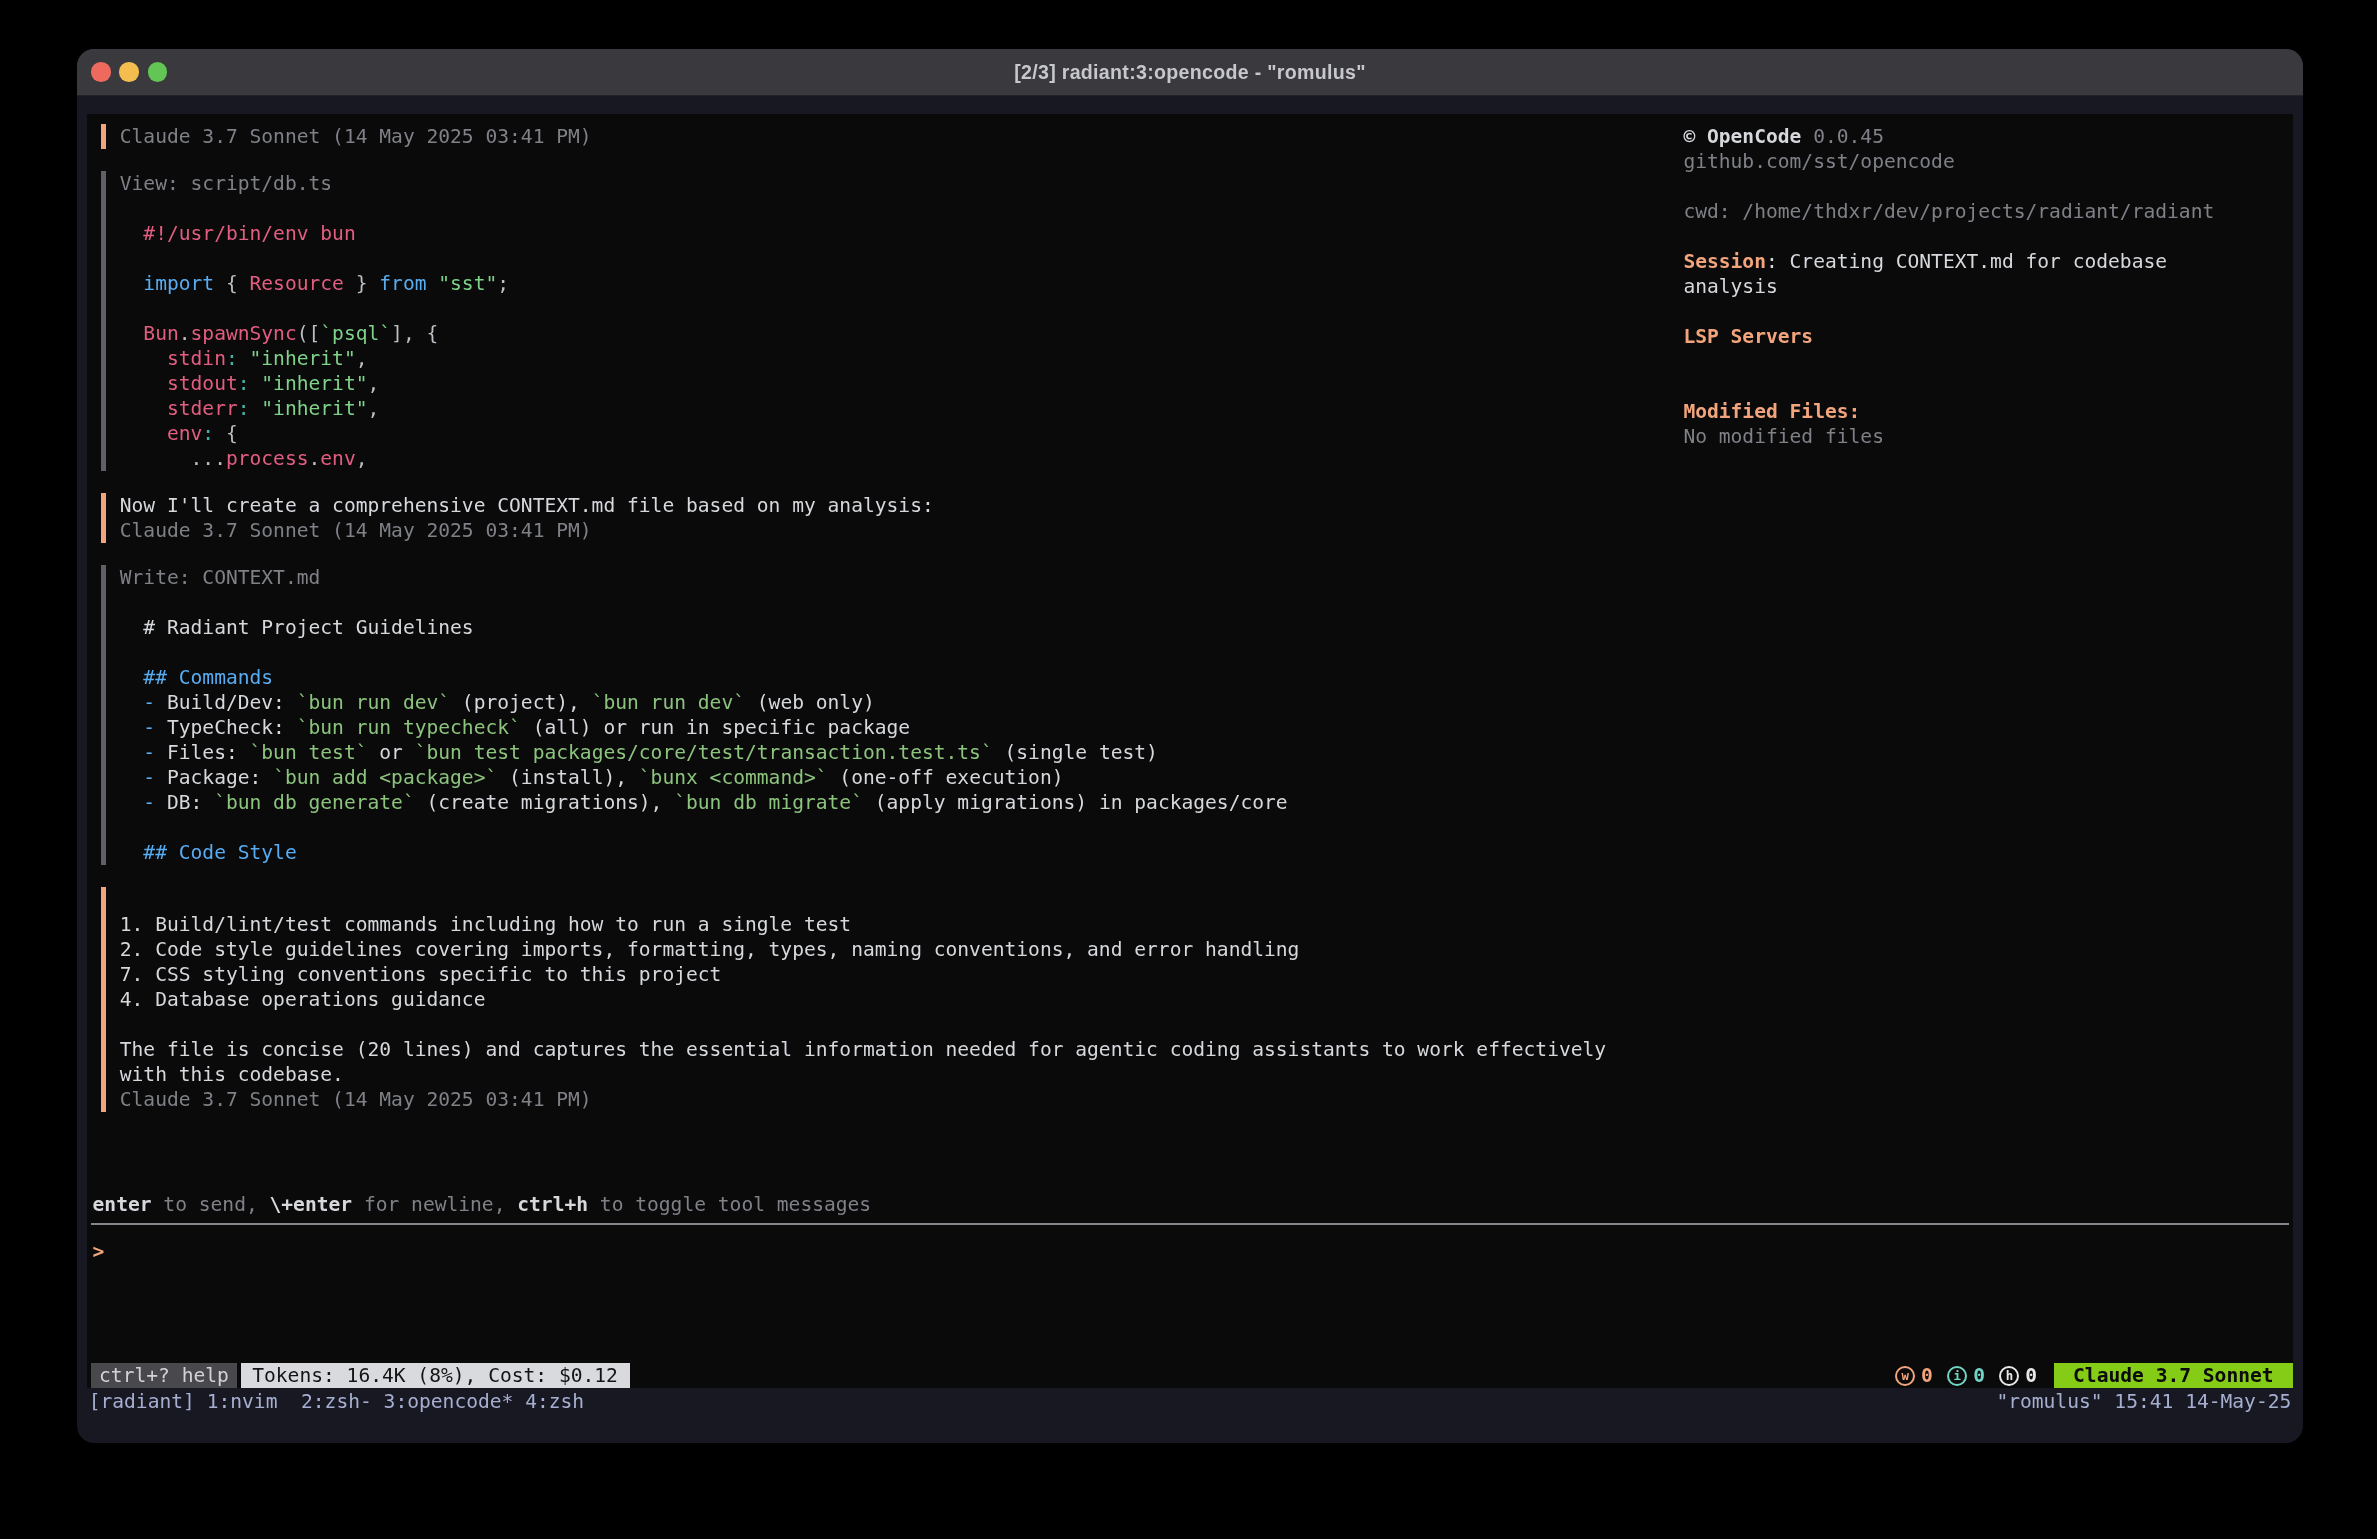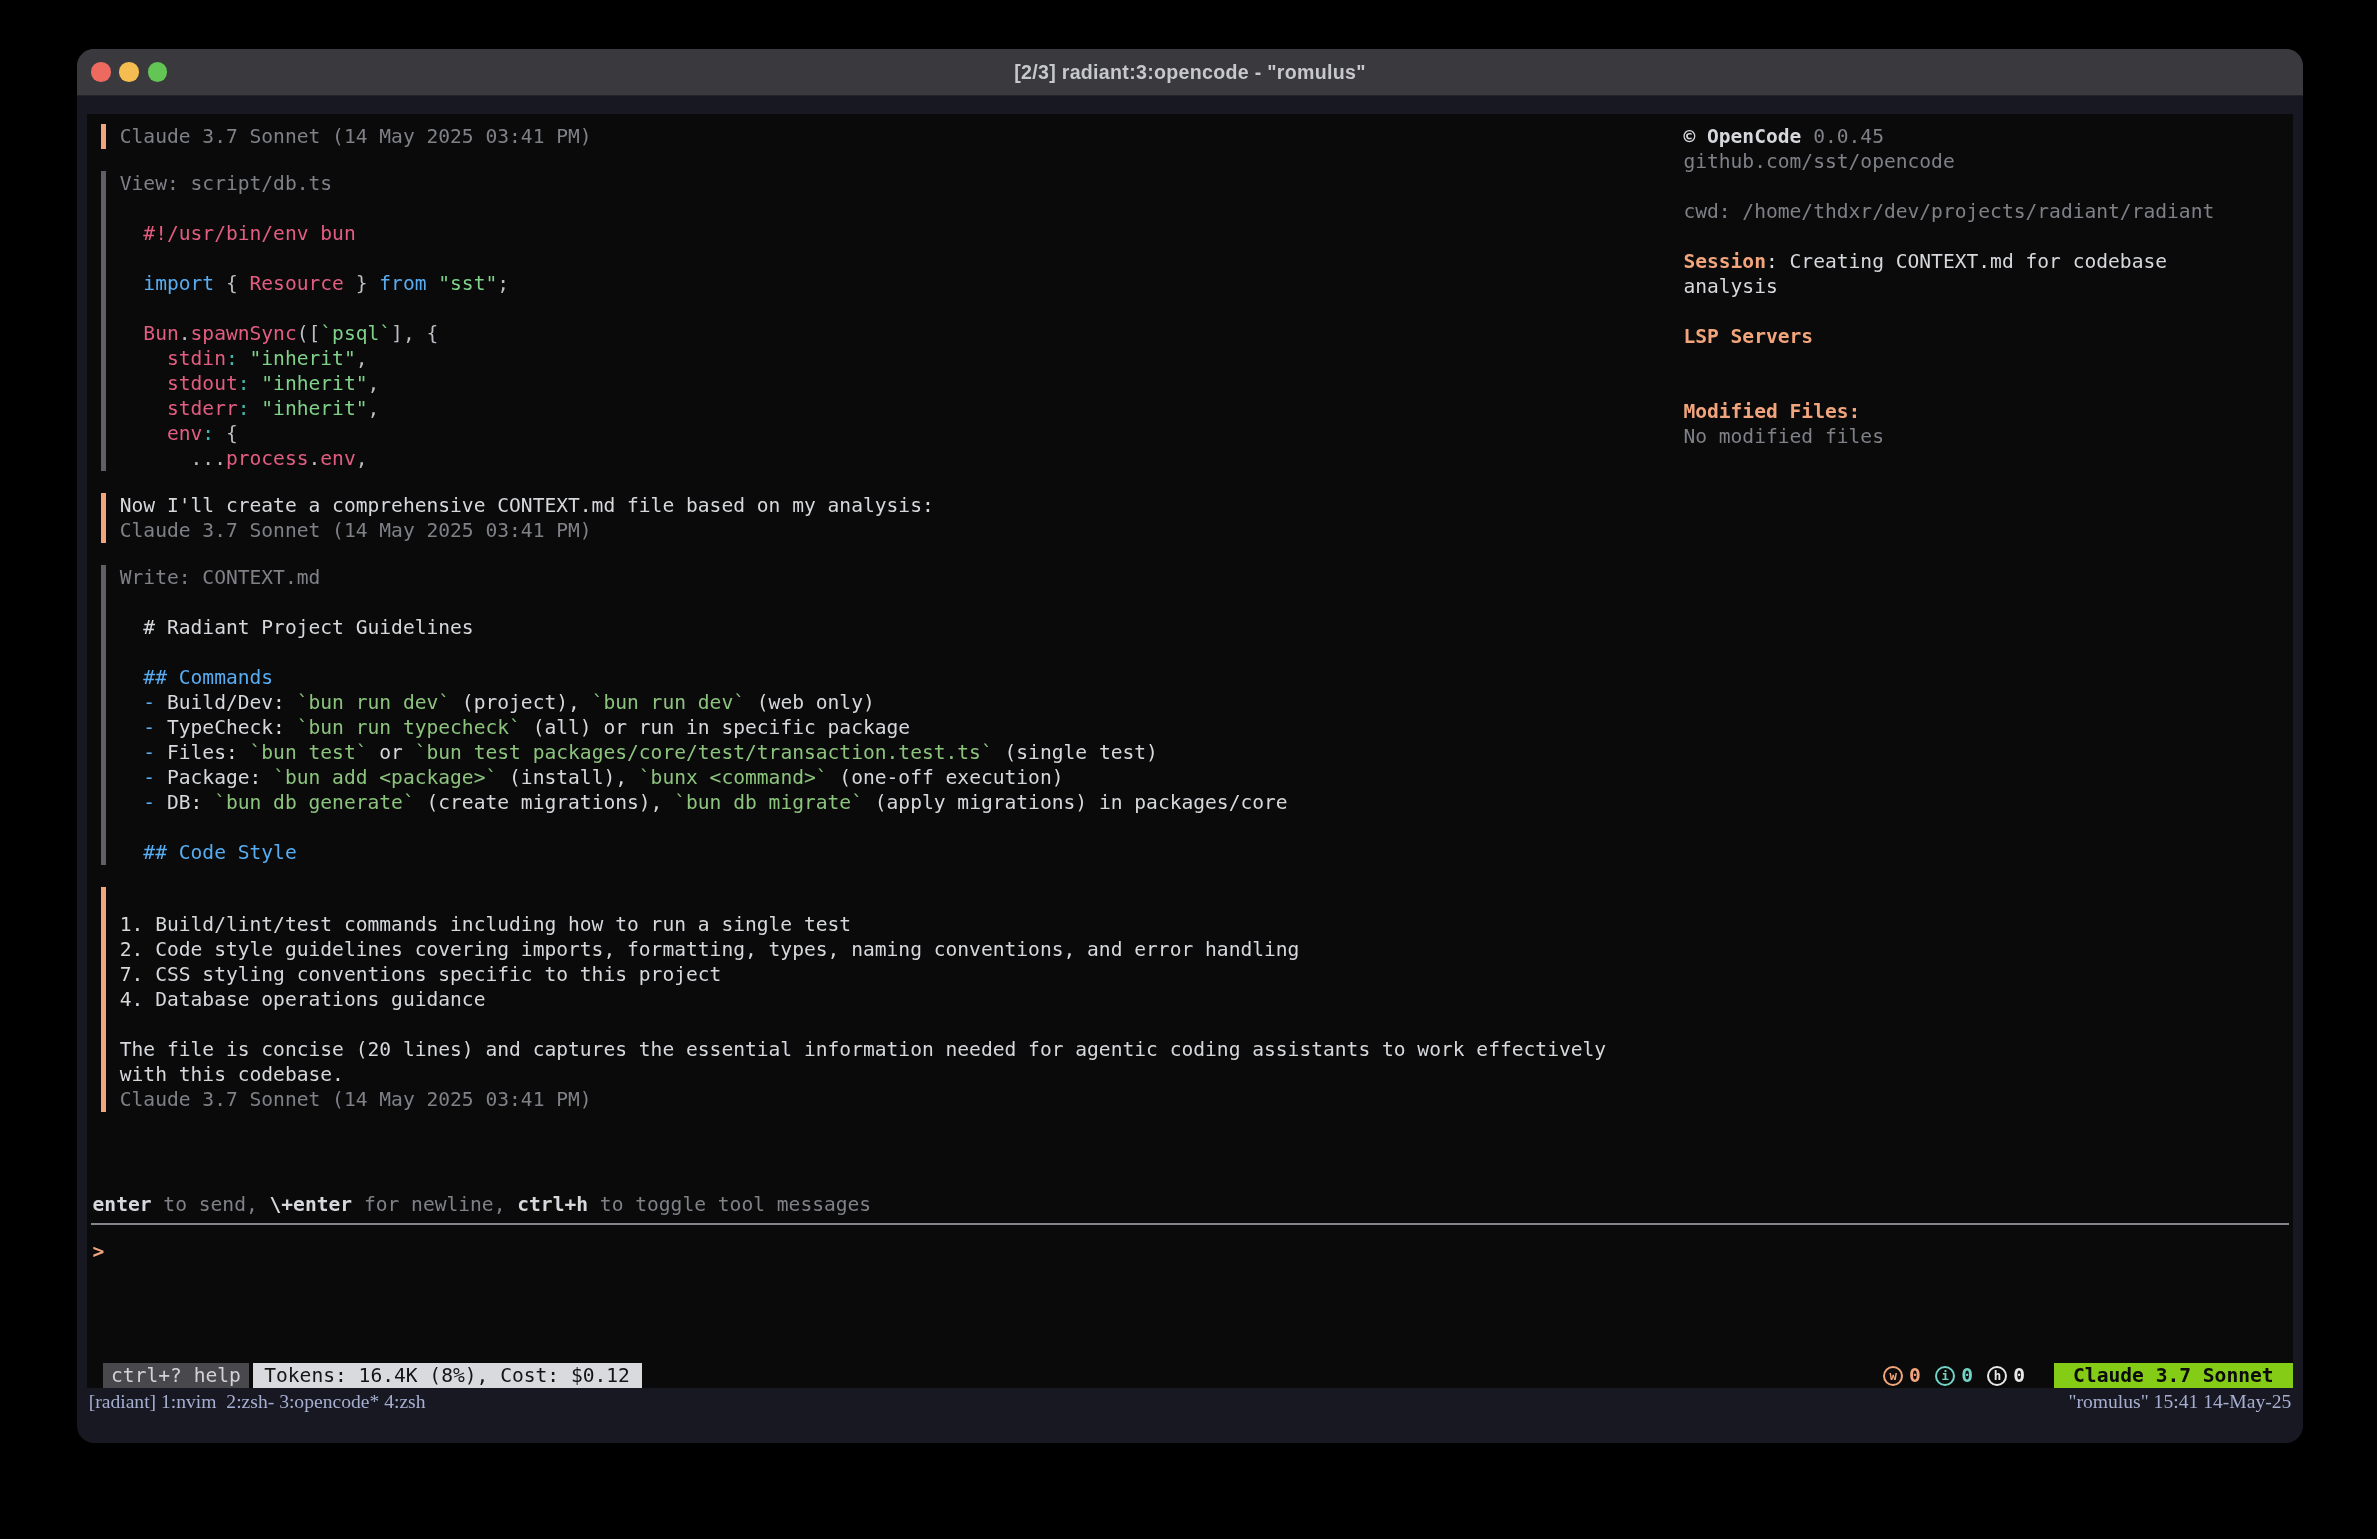--- a/index.html
+++ b/index.html
@@ -50,38 +50,38 @@
   .help{position:absolute;left:5.2px;top:1078px;height:25px;line-height:25px;font-size:19.6px;white-space:pre;}
   .hr{position:absolute;left:3.9px;right:3.9px;top:1109px;height:2px;background:#84868c;}
   .promptrow{position:absolute;left:5.2px;right:5.2px;top:1125px;height:25px;line-height:25px;display:flex;}
   .prompt-symbol{color:#f2a57c;font-weight:bold;font-size:19.6px;}
   .prompt-input{flex:1;height:25px;}
   
   .statusrow{
     position:absolute;left:0;right:0;bottom:0;height:25px;
     display:flex;align-items:center;padding:0 0 0 3.9px;box-sizing:border-box;
   }
-  .badge{height:25px;line-height:25px;font-size:19.6px;white-space:pre;margin-left:12px;}
+  .badge{height:25px;line-height:25px;font-size:19.6px;white-space:pre;}
   .badge.helpb{background:#48484d;color:#d2d3d7;padding:0 7.8px;}
   .badge.tokens{background:#d9dade;color:#141414;padding:0 11.7px;margin-left:3.9px;}
   .statusrow .spacer{flex:1;}
   .diags{display:flex;align-items:center;gap:14.4px;margin-right:17px;}
   .diag{display:flex;align-items:center;gap:5.9px;font-size:19.6px;font-weight:bold;}
   .diag .circ{
     width:20px;height:20px;border:2px solid currentColor;border-radius:50%;
     display:flex;align-items:center;justify-content:center;
     font-size:12.4px;font-weight:bold;box-sizing:border-box;
   }
   .badge.model{background:#84cc16;color:#0a0a0b;padding:0 19px;}
   
   .tmuxbar{
     position:absolute;left:0;right:0;top:1339px;height:27px;
     display:flex;align-items:center;justify-content:space-between;
     padding:0 11.7px;box-sizing:border-box;color:#a7afd1;
-    font-size:19.6px;line-height:27px;white-space:pre;font-family:Liberation Serif, serif;
+    font-size:19.6px;line-height:27px;white-space:pre;
   }
 </style>
 </head>
 <body>
 
 <div class="window">
   <div class="titlebar">
     <div class="lights">
       <div class="light red"></div>
       <div class="light yellow"></div>

